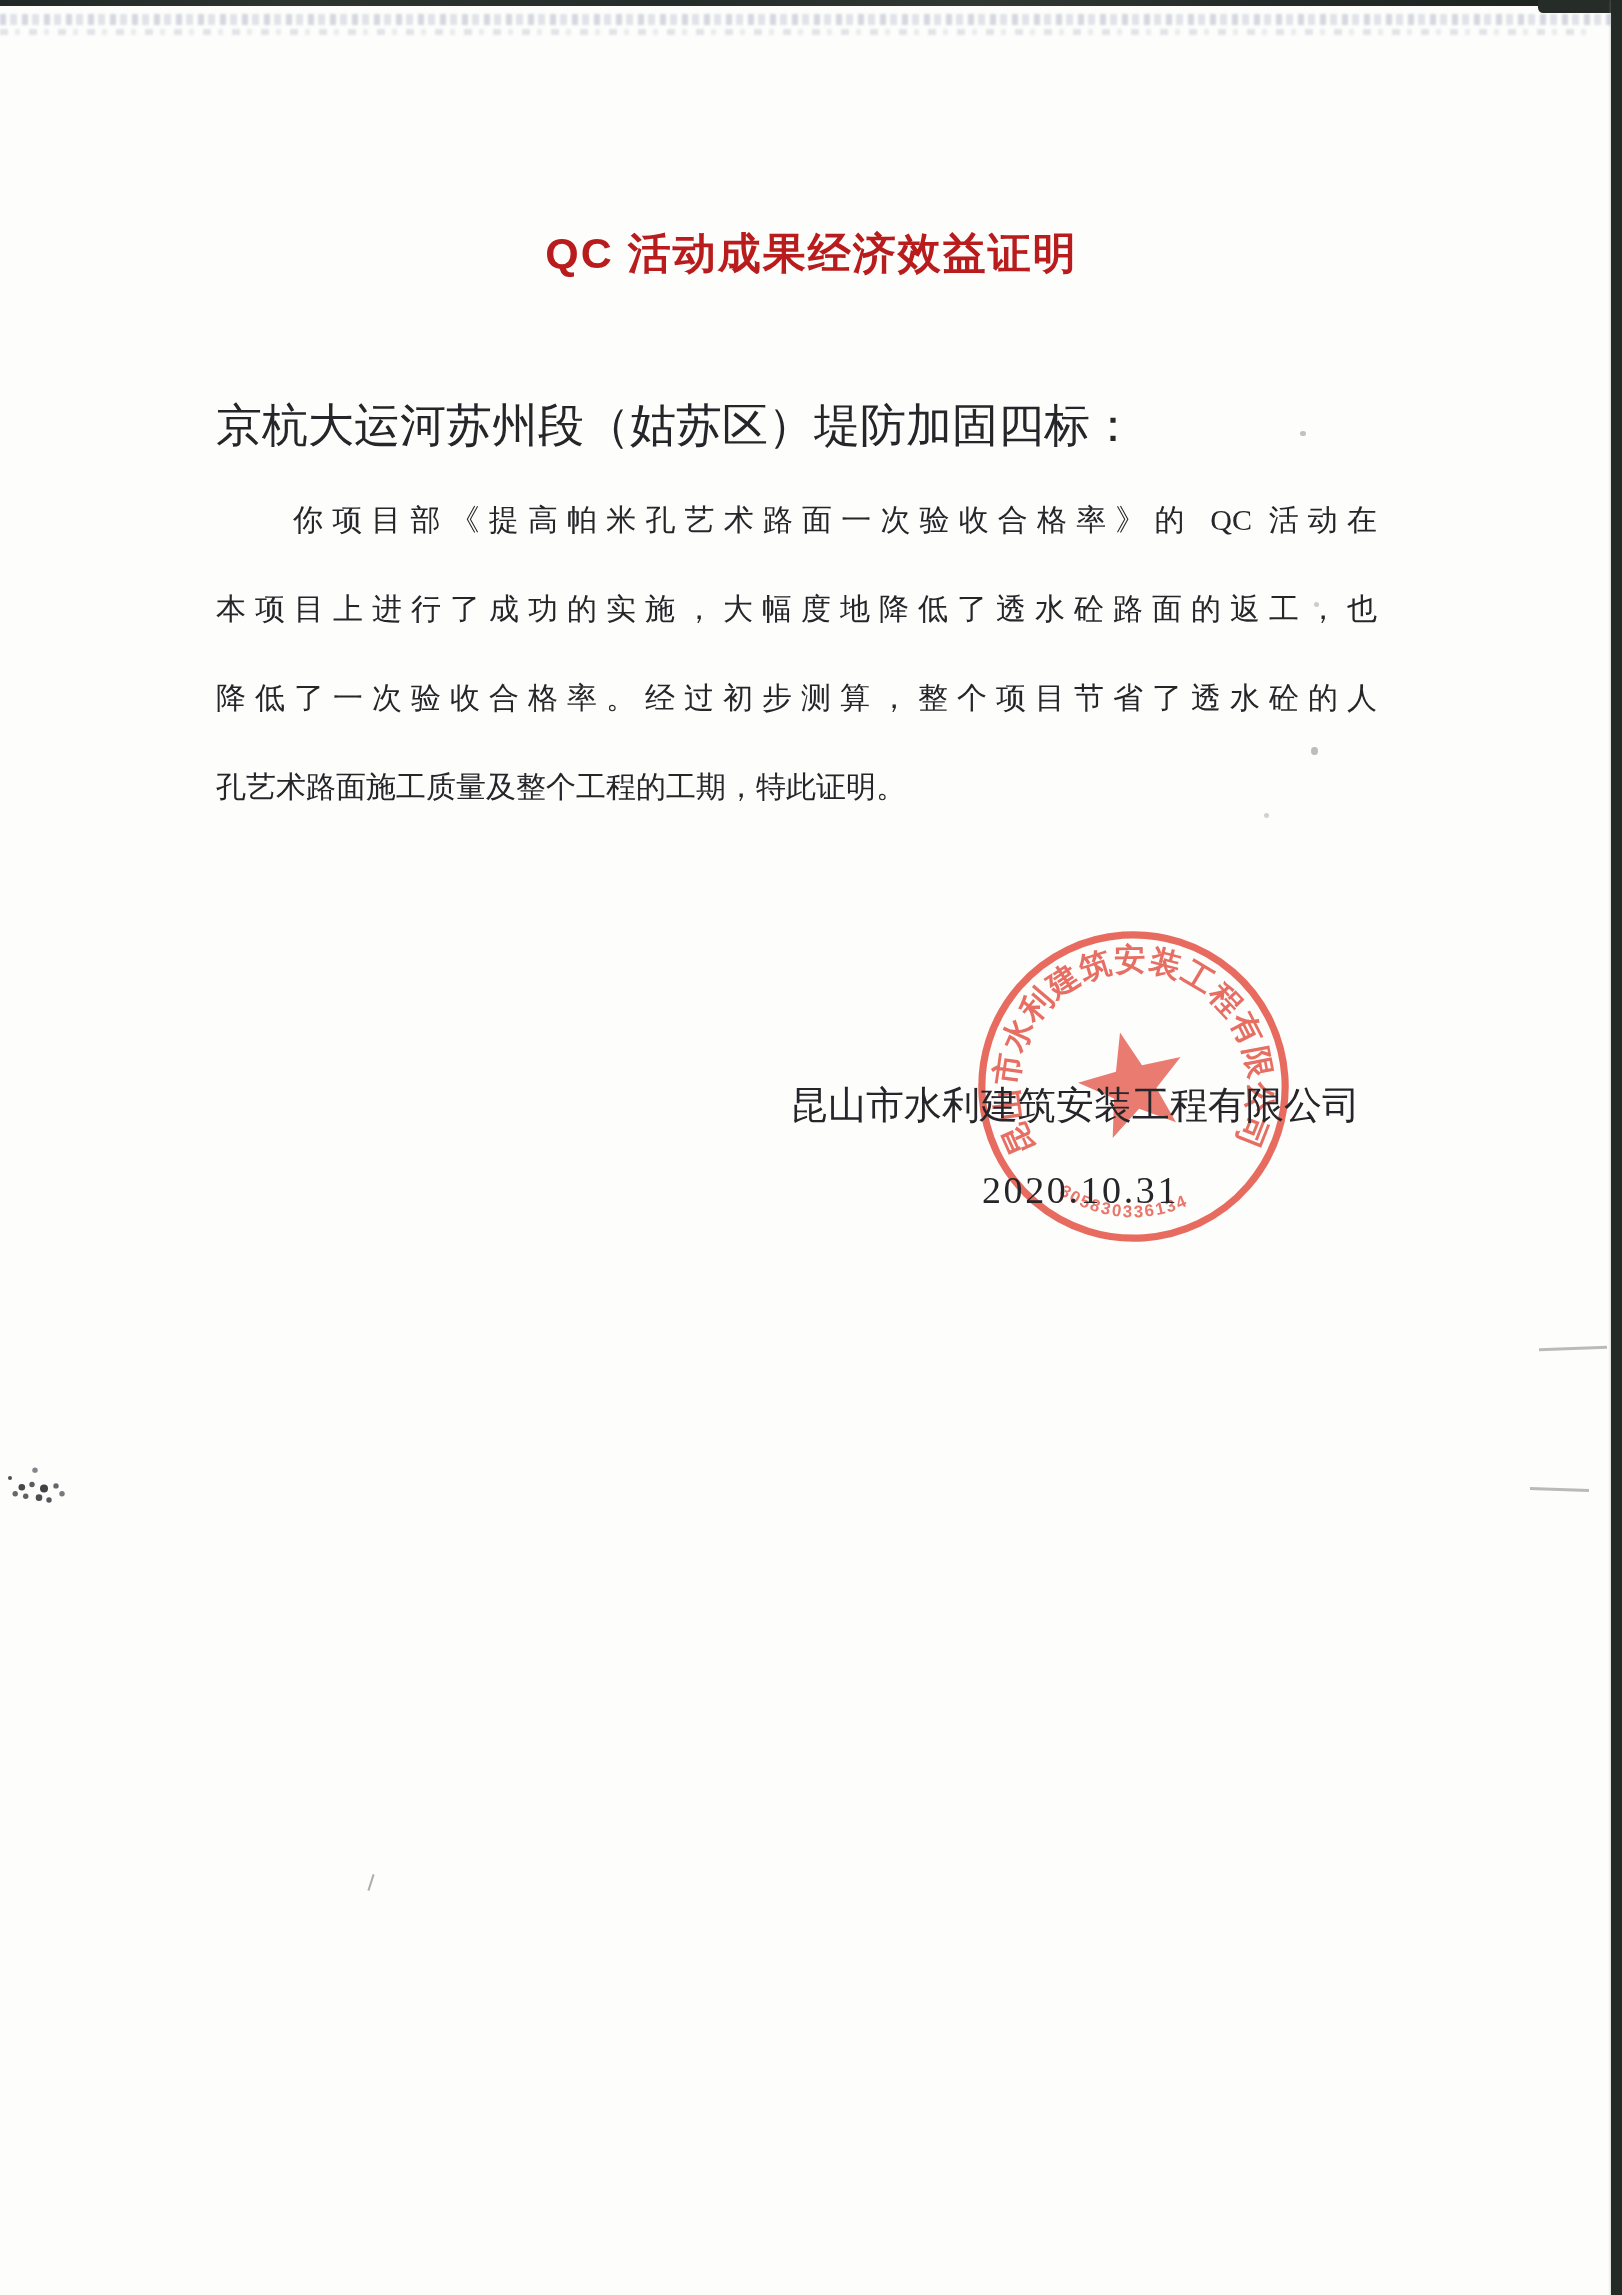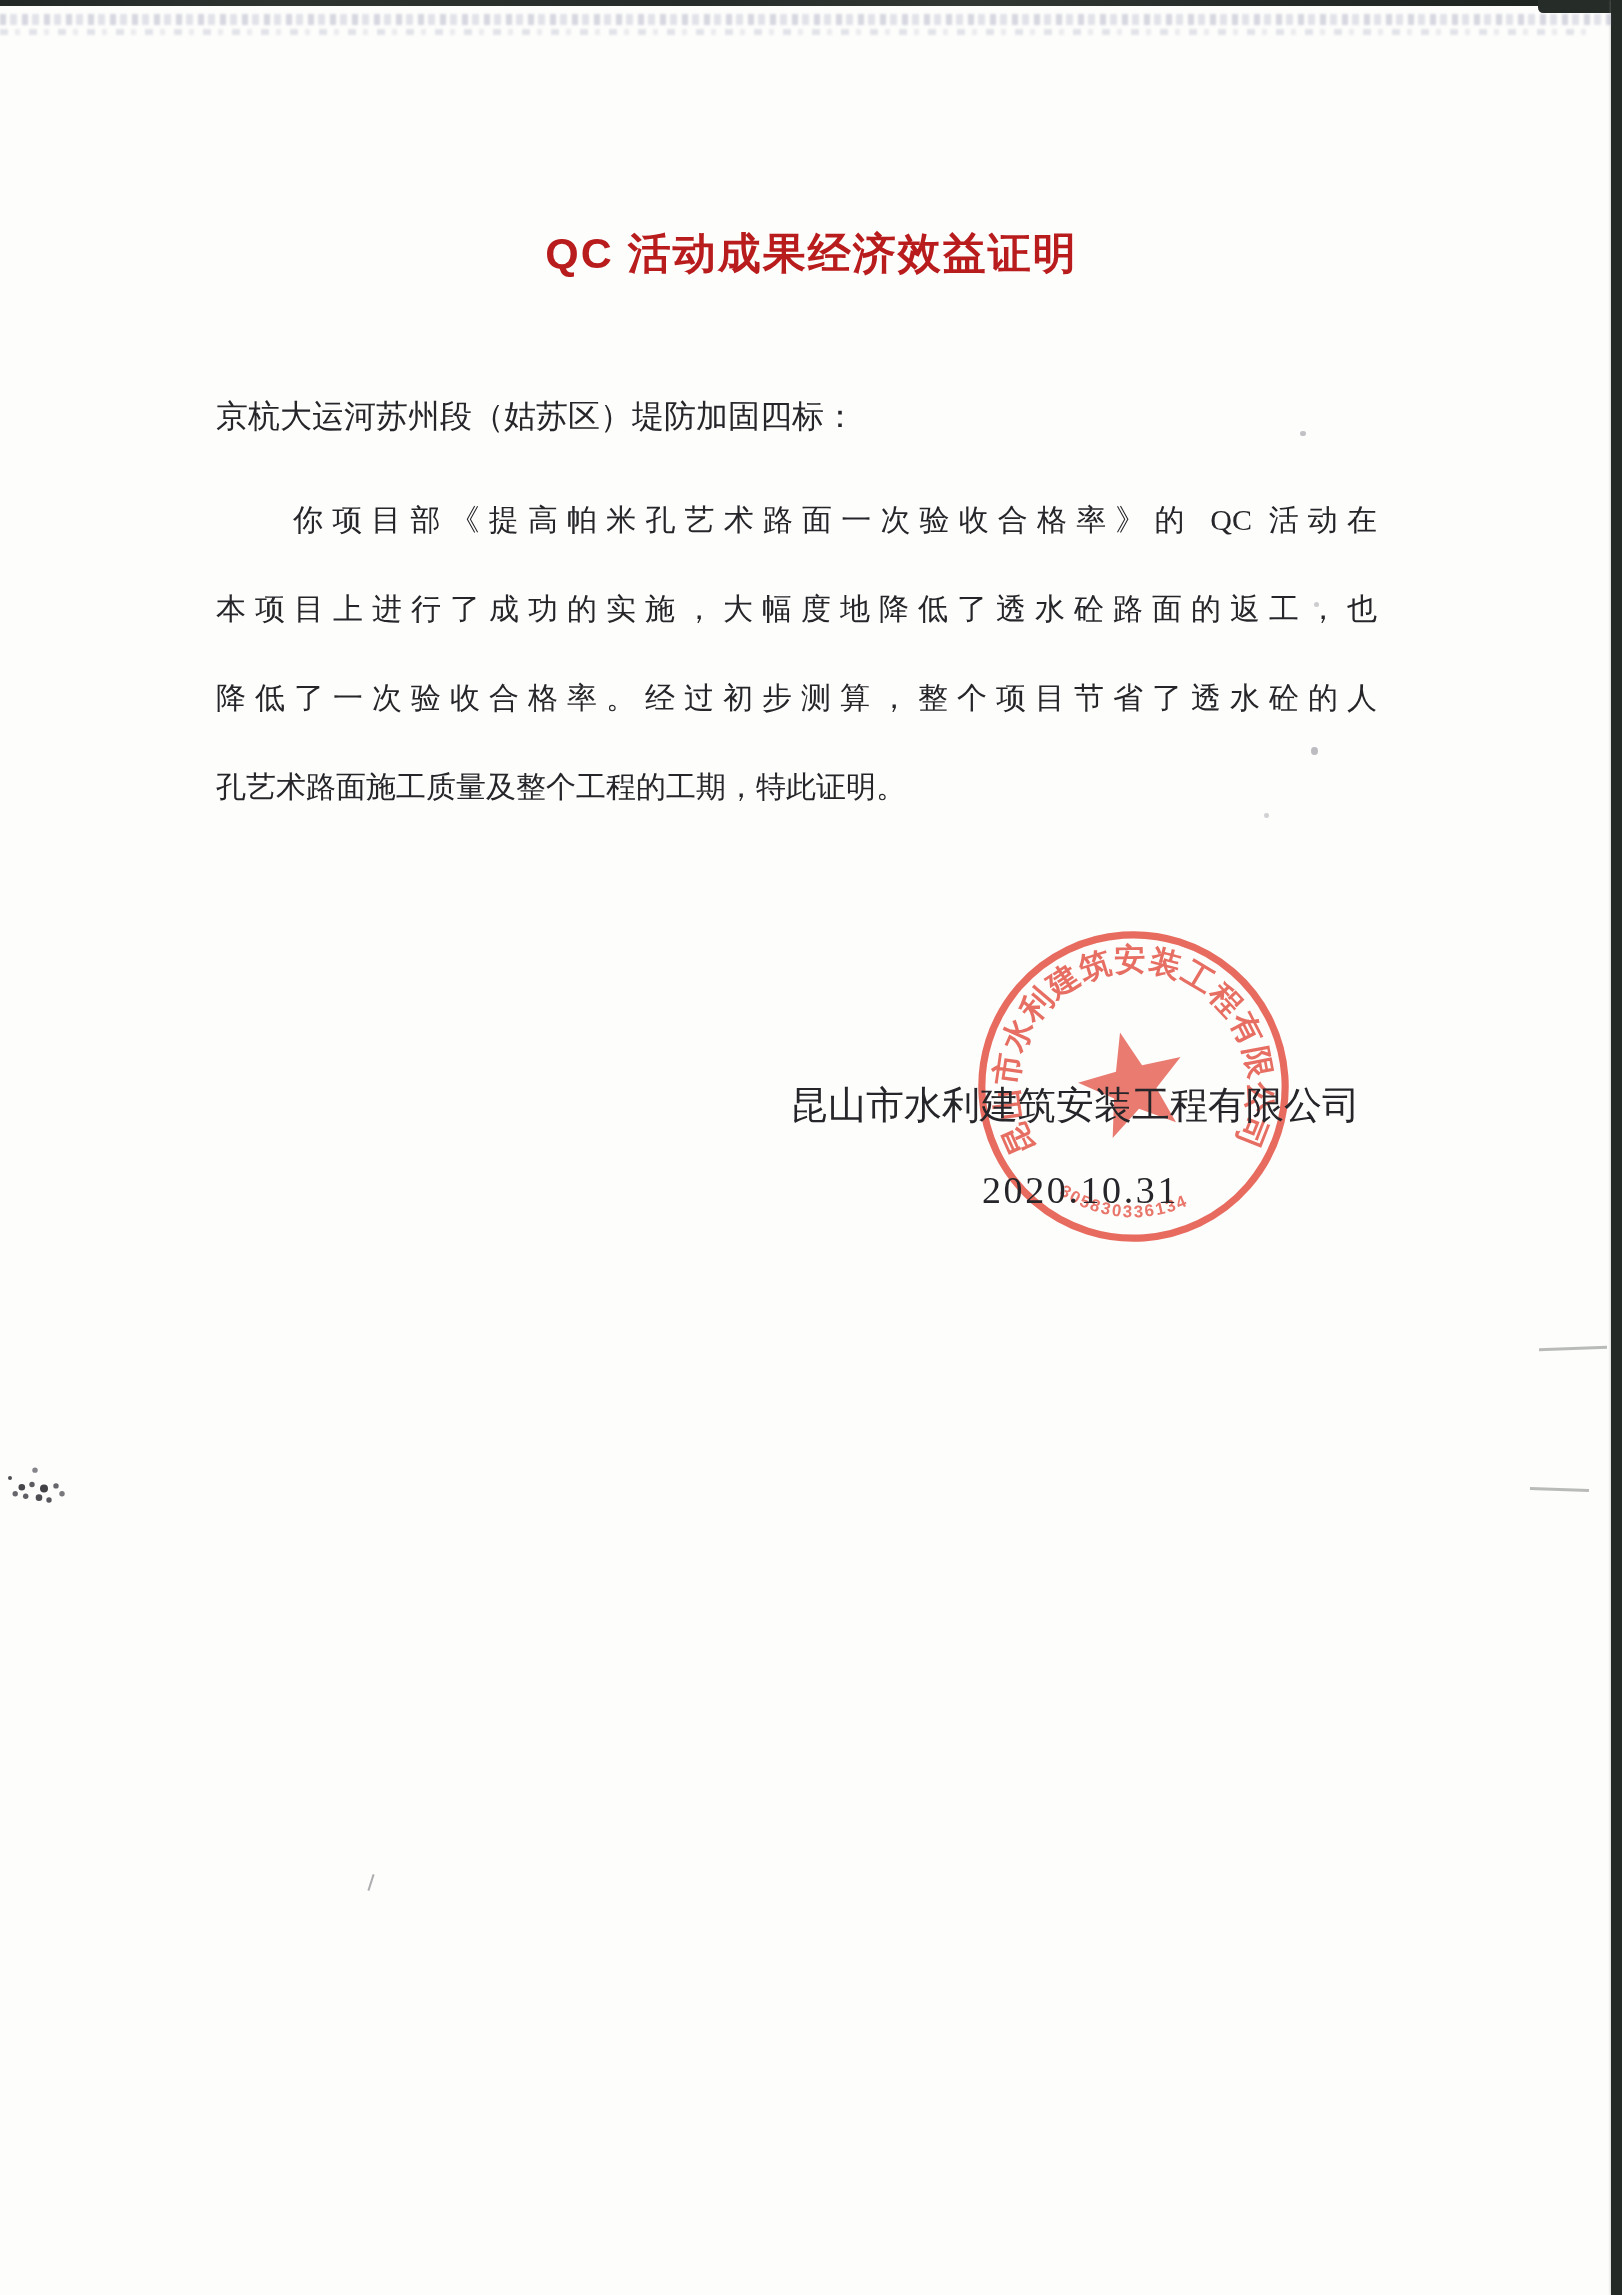--- a/index.html
+++ b/index.html
@@ -55,21 +55,21 @@
     text-align: center;
     font-family: "Liberation Sans", "DejaVu Sans", sans-serif;
     font-weight: bold;
     font-size: 43px;
     letter-spacing: 2px;
     color: #b91c1c;
   }
   .salutation {
     position: absolute; left: 216px; top: 395px;
     width: 1178px;
-    font-size: 32px;
+    font-size: 46px;
     white-space: nowrap;
   }
   .body-para {
     position: absolute; left: 216px; top: 475px;
     width: 1161px;
     font-size: 30px;
     line-height: 89px;
   }
   .body-line {
     text-align: justify;

